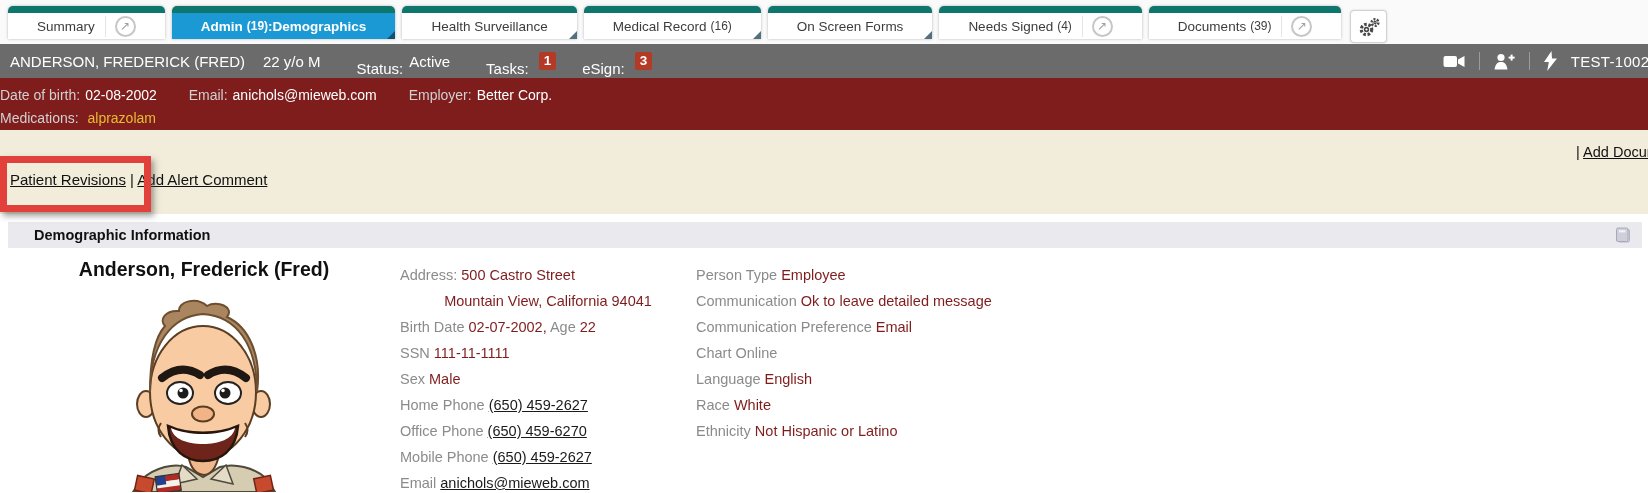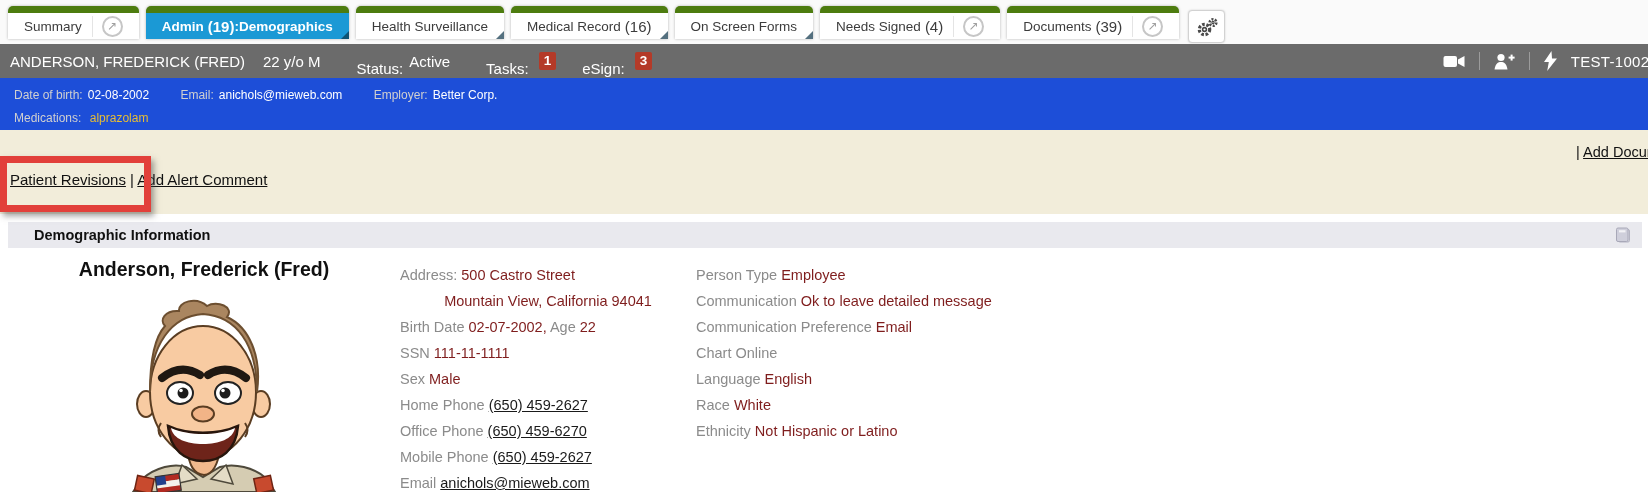--- a/index.html
+++ b/index.html
@@ -3,23 +3,23 @@
 <meta charset="utf-8">
 <style>
   * { margin:0; padding:0; box-sizing:border-box; }
   html,body { width:1648px; height:493px; }
   body { font-family:"Liberation Sans","DejaVu Sans",sans-serif; background:#fff; }
   .page { position:relative; width:1648px; height:493px; overflow:hidden; background:#fff; }
 
   
   .tabbar { display:flex; align-items:flex-start; height:44px; background:#fafafa; padding:6px 0 0 8px; }
   .tab { position:relative; display:flex; align-items:center; height:33px; background:#fff;
-         border-radius:5px 5px 0 0; border-top:7px solid #4d7c0f; padding:0 16px; margin-right:7px;
+         border-radius:5px 5px 0 0; border-top:7px solid #0f766e; padding:0 29px; margin-right:7px;
          font-size:13.5px; color:#3c3c3c; box-shadow:0 0 3px rgba(0,0,0,.28); cursor:pointer; white-space:nowrap; }
-  .tab .count { font-size:15px; margin-left:4px; }
+  .tab .count { font-size:12px; margin-left:4px; }
   .tab.active { background:#1b99d5; color:#fff; font-weight:bold; }
   .tab.fold::after { content:""; position:absolute; right:0; bottom:0; width:0; height:0;
          border-style:solid; border-width:0 0 8px 8px; border-color:transparent transparent #54707f transparent; }
   .tab.active.fold::after { border-color:transparent transparent #0e5372 transparent; }
   .ext-wrap { border-left:1px solid #e4e4e4; margin-left:10px; padding-left:9px; display:flex; align-items:center; }
   .ext { width:21px; height:21px; border:2px solid #c6c6c6; border-radius:50%; display:flex; align-items:center;
          justify-content:center; color:#a0a0a0; font-size:12px; font-family:"DejaVu Sans",sans-serif; }
   .gearbtn { width:37px; height:33px; background:#fff; border:1px solid #d2d2d2; border-radius:4px;
          display:flex; align-items:center; justify-content:center; margin-left:2px; margin-top:4px;
          box-shadow:0 0 2px rgba(0,0,0,.18); cursor:pointer; }
@@ -29,21 +29,21 @@
              font-size:15px; padding:0 0 0 10px; white-space:nowrap; }
   .banner1 .gap-s { margin-right:18px; } .banner1 .gap-l { margin-right:36px; }
   .banner1 .lbl-grey { color:#ffffff; margin-right:6px;margin-top:14px; }
   .badge { display:inline-block; min-width:17px; padding:1px 5px 2px; background:#b43a28; color:#fff;
            font-weight:bold; font-size:13.5px; border-radius:2px; text-align:center; margin-right:26px; cursor:pointer; }
   .b1-right { margin-left:auto; display:flex; align-items:center; gap:14px; }
   .vsep { width:1px; height:18px; background:#9b9b9b; }
   .chart-id { font-size:15px; margin-right:-10px; letter-spacing:.3px; }
   .icon-btn { display:flex; align-items:center; cursor:pointer; }
 
-  .banner2 { background:#1d4ed8; height:52px; padding:6px 14px 0; font-size:12px; color:#fff; }
+  .banner2 { background:#7f1d1d; height:52px; padding:6px 0 0; font-size:14px; color:#fff; }
   .banner2 .row { line-height:23px; white-space:nowrap; }
   .banner2 .lbl-grey { color:#d0d0d0; margin-right:5px; }
   .banner2 .grp { margin-right:28px; }
   .med-val { color:#e7bd33; }
 
   
   .content { position:relative; background:#fff; height:363px; }
   .beige { height:84px; background:#f2edda; position:relative; }
   .addlink-row { position:absolute; top:14px; right:-31px; font-size:14.5px; color:#111; white-space:nowrap; }
   .mainlinks { position:absolute; top:41px; left:10px; font-size:15px; color:#111; white-space:nowrap; }

